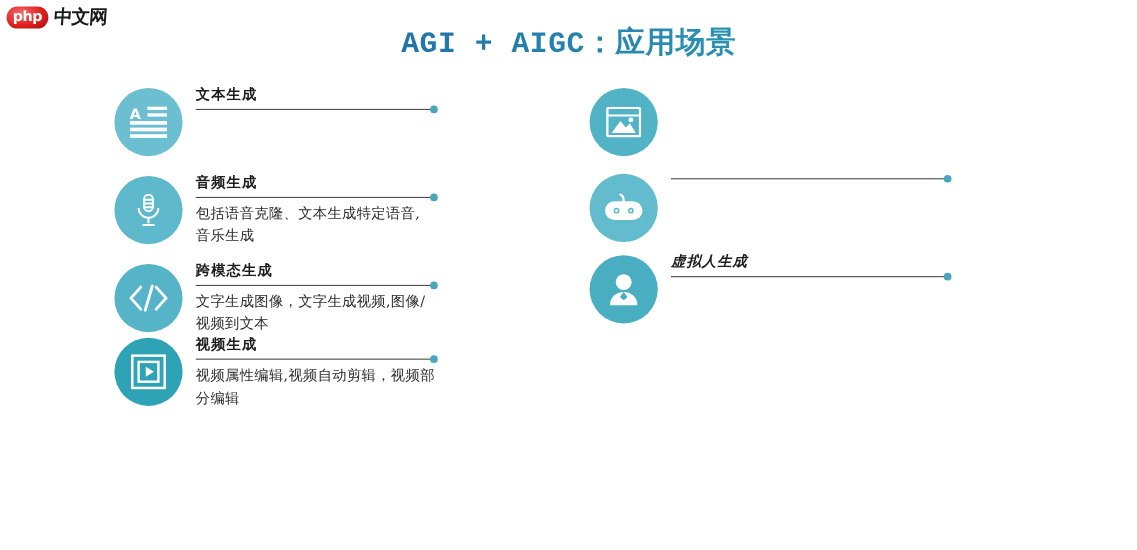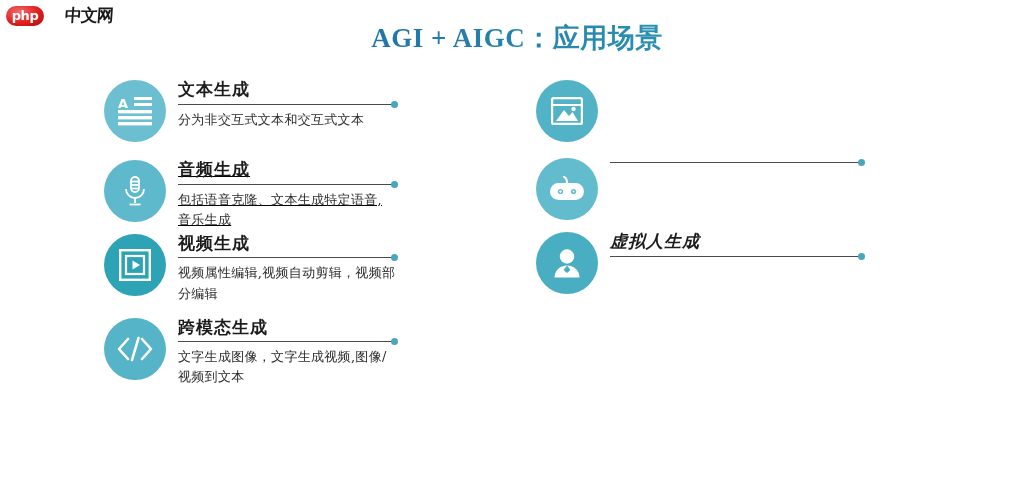--- a/index.html
+++ b/index.html
@@ -16,21 +16,21 @@
     height: 500px;
     background: #ffffff;
   }
 
   
   .watermark {
     position: absolute;
     left: 6px; top: 4px;
     display: flex;
     align-items: center;
-    gap: 21px;
+    gap: 5px;
   }
   .php-badge {
     width: 38px; height: 20px;
     border-radius: 10px;
     background: radial-gradient(ellipse at 35% 30%, #f26a6a 0%, #e01f1f 55%, #a00d0d 100%);
     color: #ffffff;
     font-family: "DejaVu Sans", sans-serif;
     font-weight: bold;
     font-size: 13px;
     line-height: 20px;
@@ -45,21 +45,21 @@
     letter-spacing: -1px;
     transform: skewX(-4deg);
   }
 
   
   .title {
     position: absolute;
     top: 20px;
     left: 0; right: 0;
     text-align: center;
-    font-family: Liberation Serif, serif;
+    font-family: Liberation Mono, monospace;
     font-weight: bold;
     font-size: 27px;
     letter-spacing: 0.5px;
     background: linear-gradient(90deg, #1b5e9e 0%, #1f6ca6 28%, #2a8fb0 62%, #35a7bc 100%);
     -webkit-background-clip: text;
     background-clip: text;
     color: #2a7fae;
     -webkit-text-fill-color: transparent;
   }
 
@@ -91,21 +91,21 @@
   .item-body {
     position: relative;
     margin-left: 12px;
     padding-top: 2px;
     flex: 1 1 auto;
   }
 
   .item-title {
     font-family: "DejaVu Serif", serif;
     font-weight: bold;
-    font-size: 17px;
+    font-size: 13px;
     color: #1c1c1c;
     letter-spacing: 1px;
     line-height: 1.15;
     white-space: nowrap;
   }
   .item-title.latin {
     font-family: "DejaVu Sans", sans-serif;
     letter-spacing: 0;
     font-size: 18px;
   }
@@ -154,70 +154,69 @@
       <rect x="16" y="1" width="18" height="3" fill="#fff"></rect>
       <rect x="16" y="7" width="18" height="3" fill="#fff"></rect>
       <rect x="0" y="14" width="34" height="3.4" fill="#fff"></rect>
       <rect x="0" y="20" width="34" height="3.4" fill="#fff"></rect>
       <rect x="0" y="26" width="34" height="3.4" fill="#fff"></rect>
     </svg>
         </div>
         <div class="item-body">
           <div class="item-title">文本生成</div>
           <div class="rule" style="width: 215px;"></div>
-          <div class="item-desc">分为非交互式文本和交互式文本</div>
-        </div>
-      </div>
-      <div class="item" style="margin-bottom: 2px; text-decoration: underline;">
+        </div>
+      </div>
+      <div class="item" style="margin-bottom: 13px;">
         <div class="icon-circle" style="background: rgb(95, 185, 204);">
           <svg width="28" height="32" viewBox="0 0 28 32" fill="none" stroke="#fff" stroke-width="1.8">
       <rect x="10" y="2" width="8" height="15" rx="4"></rect>
       <line x1="10.5" y1="6.5" x2="17.5" y2="6.5"></line>
       <line x1="10.5" y1="10" x2="17.5" y2="10"></line>
       <line x1="10.5" y1="13.5" x2="17.5" y2="13.5"></line>
       <path d="M5 14 a9 9 0 0 0 18 0"></path>
       <line x1="14" y1="23" x2="14" y2="28"></line>
       <line x1="8.5" y1="29.5" x2="19.5" y2="29.5"></line>
     </svg>
         </div>
         <div class="item-body">
           <div class="item-title">音频生成</div>
           <div class="rule" style="width: 215px;"></div>
           <div class="item-desc">包括语音克隆、文本生成特定语音,
 音乐生成</div>
         </div>
       </div>
+      <div class="item" style="margin-bottom: 0px;">
+        <div class="icon-circle" style="background: rgb(85, 180, 200);">
+          <svg width="36" height="26" viewBox="0 0 36 26" fill="none" stroke="#fff" stroke-width="2.6" stroke-linecap="round" stroke-linejoin="round">
+      <polyline points="11,3 2,13 11,23"></polyline>
+      <polyline points="25,3 34,13 25,23"></polyline>
+      <line x1="21.5" y1="2" x2="15" y2="24"></line>
+    </svg>
+        </div>
+        <div class="item-body">
+          <div class="item-title">跨模态生成</div>
+          <div class="rule" style="width: 215px;"></div>
+          <div class="item-desc">文字生成图像，文字生成视频,图像/
+视频到文本</div>
+        </div>
+      </div>
       <div class="item" style="margin-bottom: 12px;">
         <div class="icon-circle" style="background: rgb(46, 163, 181);">
           <svg width="32" height="32" viewBox="0 0 32 32" fill="none">
       <rect x="1.2" y="1.2" width="29.6" height="29.6" stroke="#fff" stroke-width="2.4"></rect>
       <rect x="7" y="7" width="18" height="18" stroke="#fff" stroke-width="2.2"></rect>
       <path d="M13.5 11.5 L21 16 L13.5 20.5 Z" fill="#fff"></path>
     </svg>
         </div>
         <div class="item-body">
           <div class="item-title">视频生成</div>
           <div class="rule" style="width: 215px;"></div>
           <div class="item-desc">视频属性编辑,视频自动剪辑，视频部
 分编辑</div>
-        </div>
-      </div>
-      <div class="item" style="margin-bottom: 0px;">
-        <div class="icon-circle" style="background: rgb(85, 180, 200);">
-          <svg width="36" height="26" viewBox="0 0 36 26" fill="none" stroke="#fff" stroke-width="2.6" stroke-linecap="round" stroke-linejoin="round">
-      <polyline points="11,3 2,13 11,23"></polyline>
-      <polyline points="25,3 34,13 25,23"></polyline>
-      <line x1="21.5" y1="2" x2="15" y2="24"></line>
-    </svg>
-        </div>
-        <div class="item-body">
-          <div class="item-title">跨模态生成</div>
-          <div class="rule" style="width: 215px;"></div>
-          <div class="item-desc">文字生成图像，文字生成视频,图像/
-视频到文本</div>
         </div>
       </div>
     </div>
 
   <div class="col col-right" id="col-right">
       <div class="item" style="margin-bottom: 14px;">
         <div class="icon-circle" style="background: rgb(82, 179, 199);">
           <svg width="32" height="28" viewBox="0 0 32 28" fill="none">
       <rect x="1.1" y="1.1" width="29.8" height="25.8" rx="1.5" stroke="#fff" stroke-width="2.2"></rect>
       <line x1="1.1" y1="8" x2="30.9" y2="8" stroke="#fff" stroke-width="2"></line>

